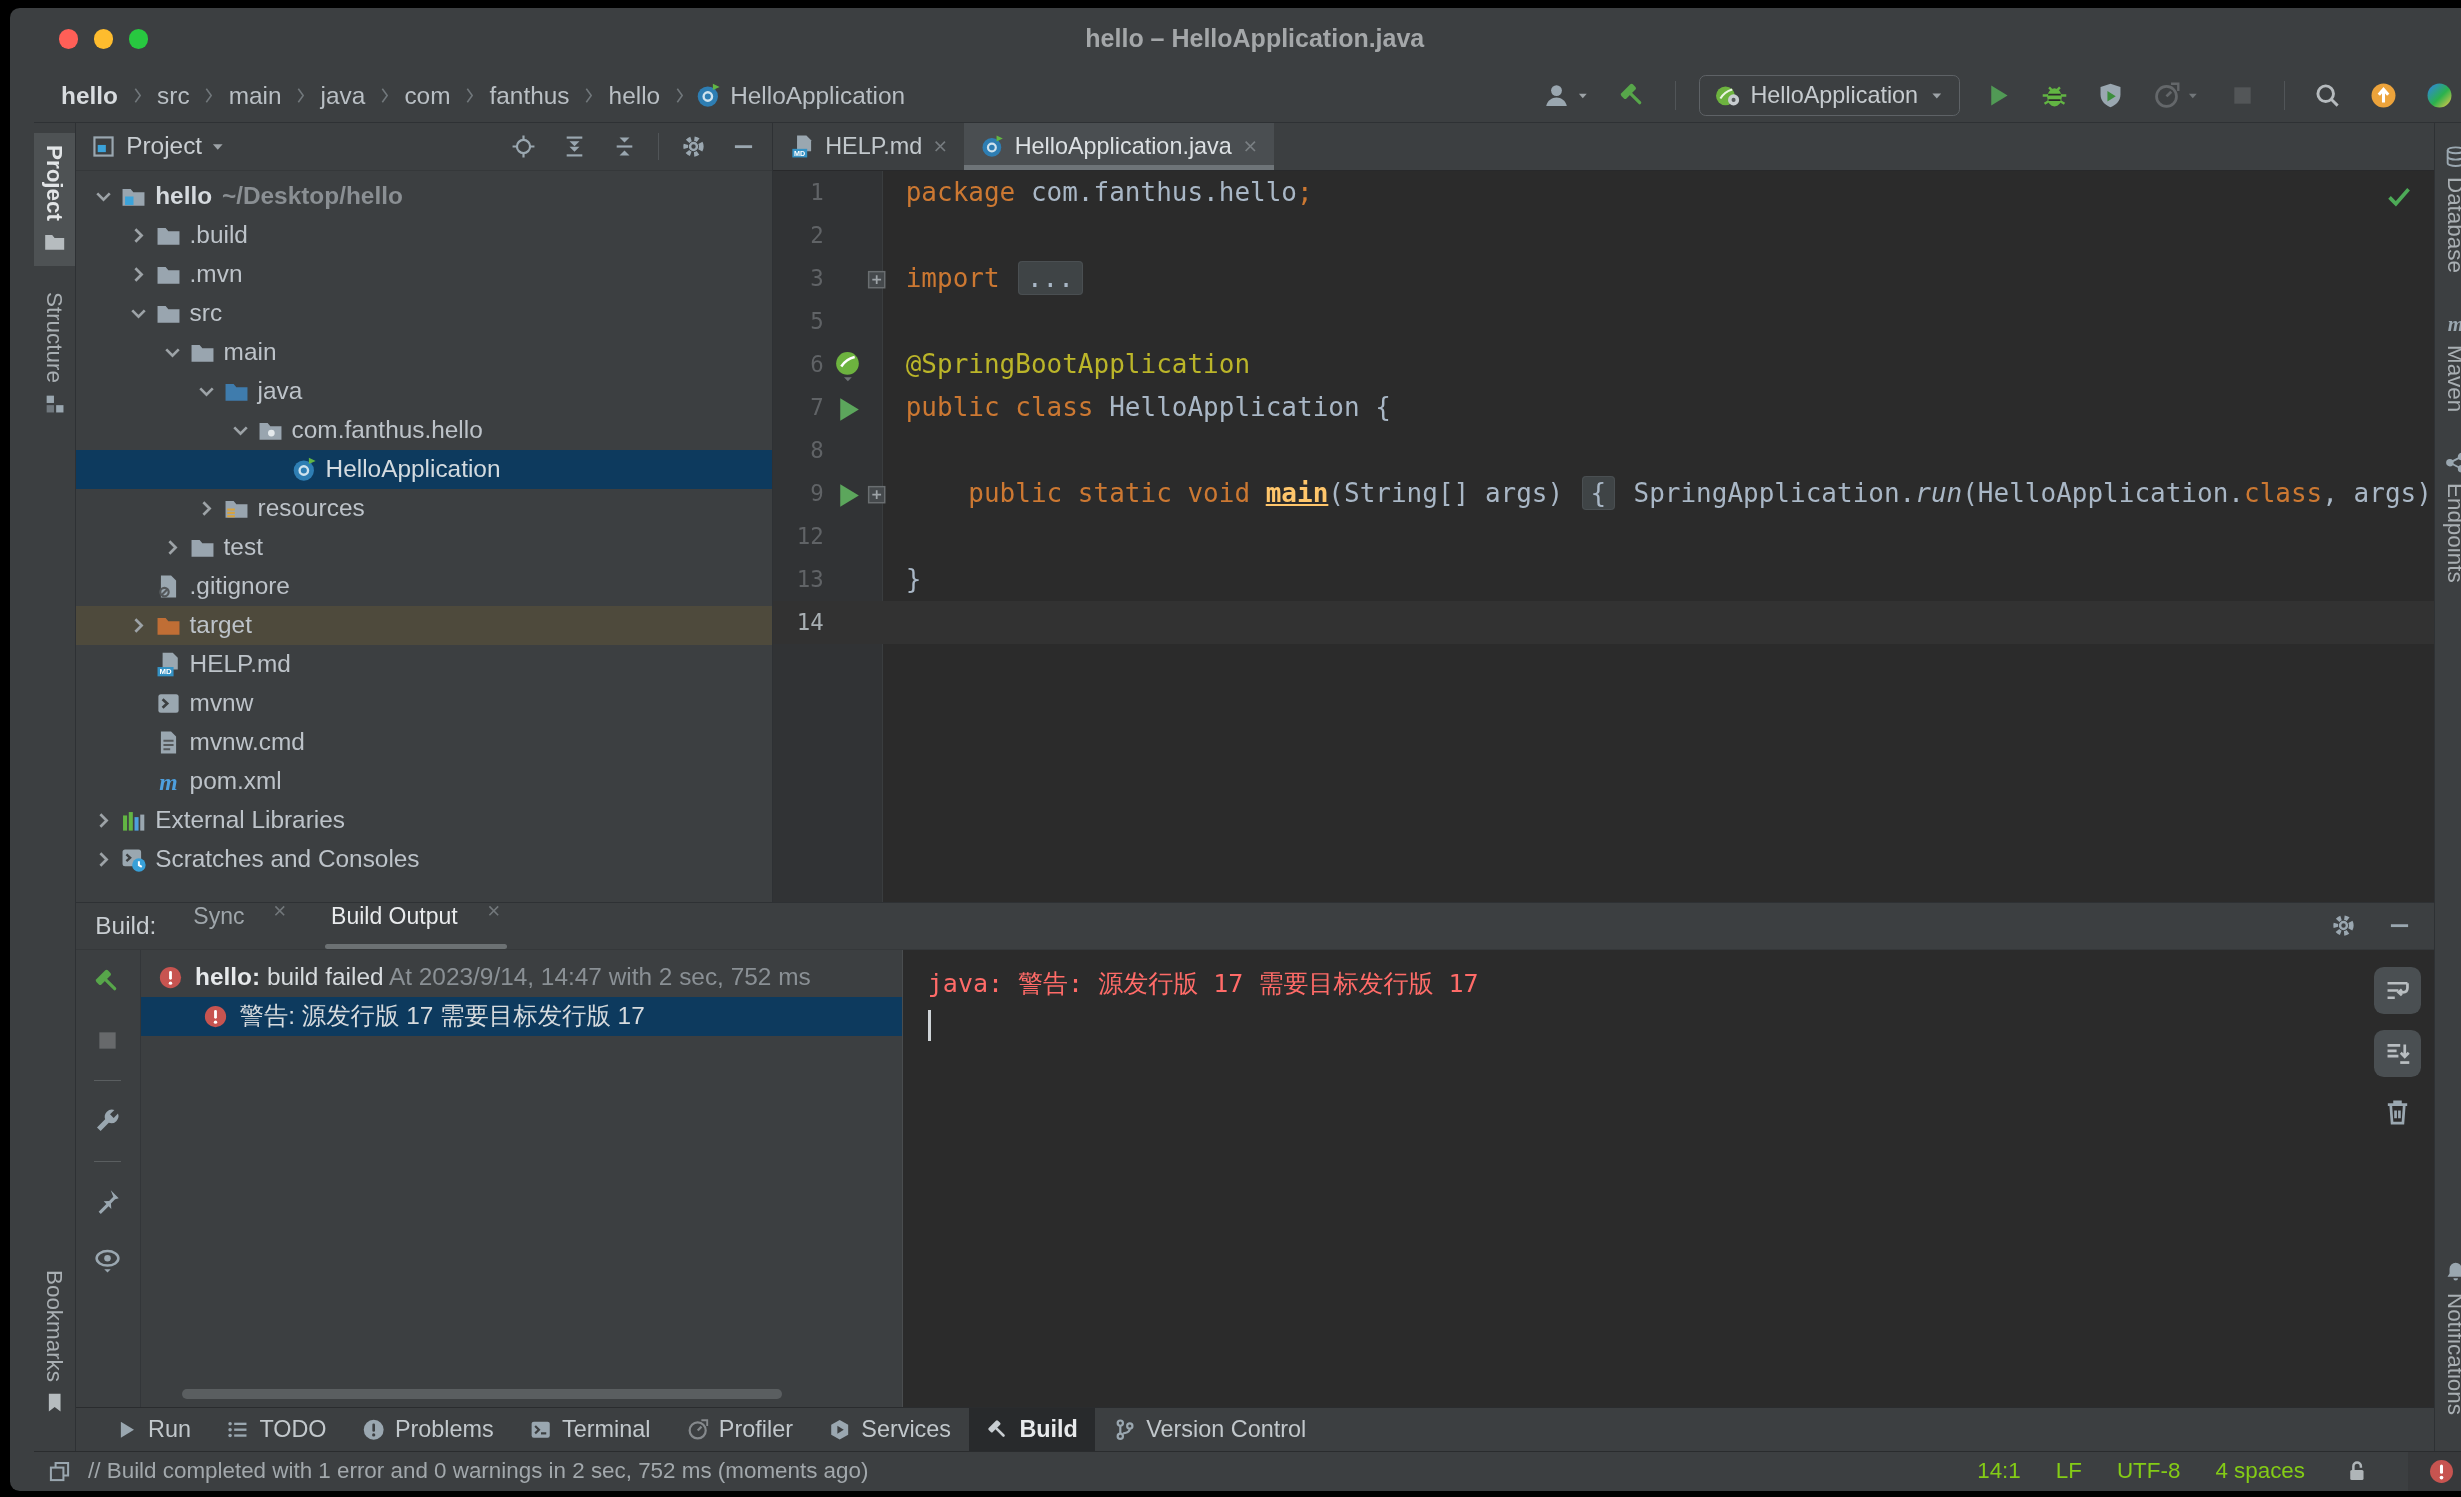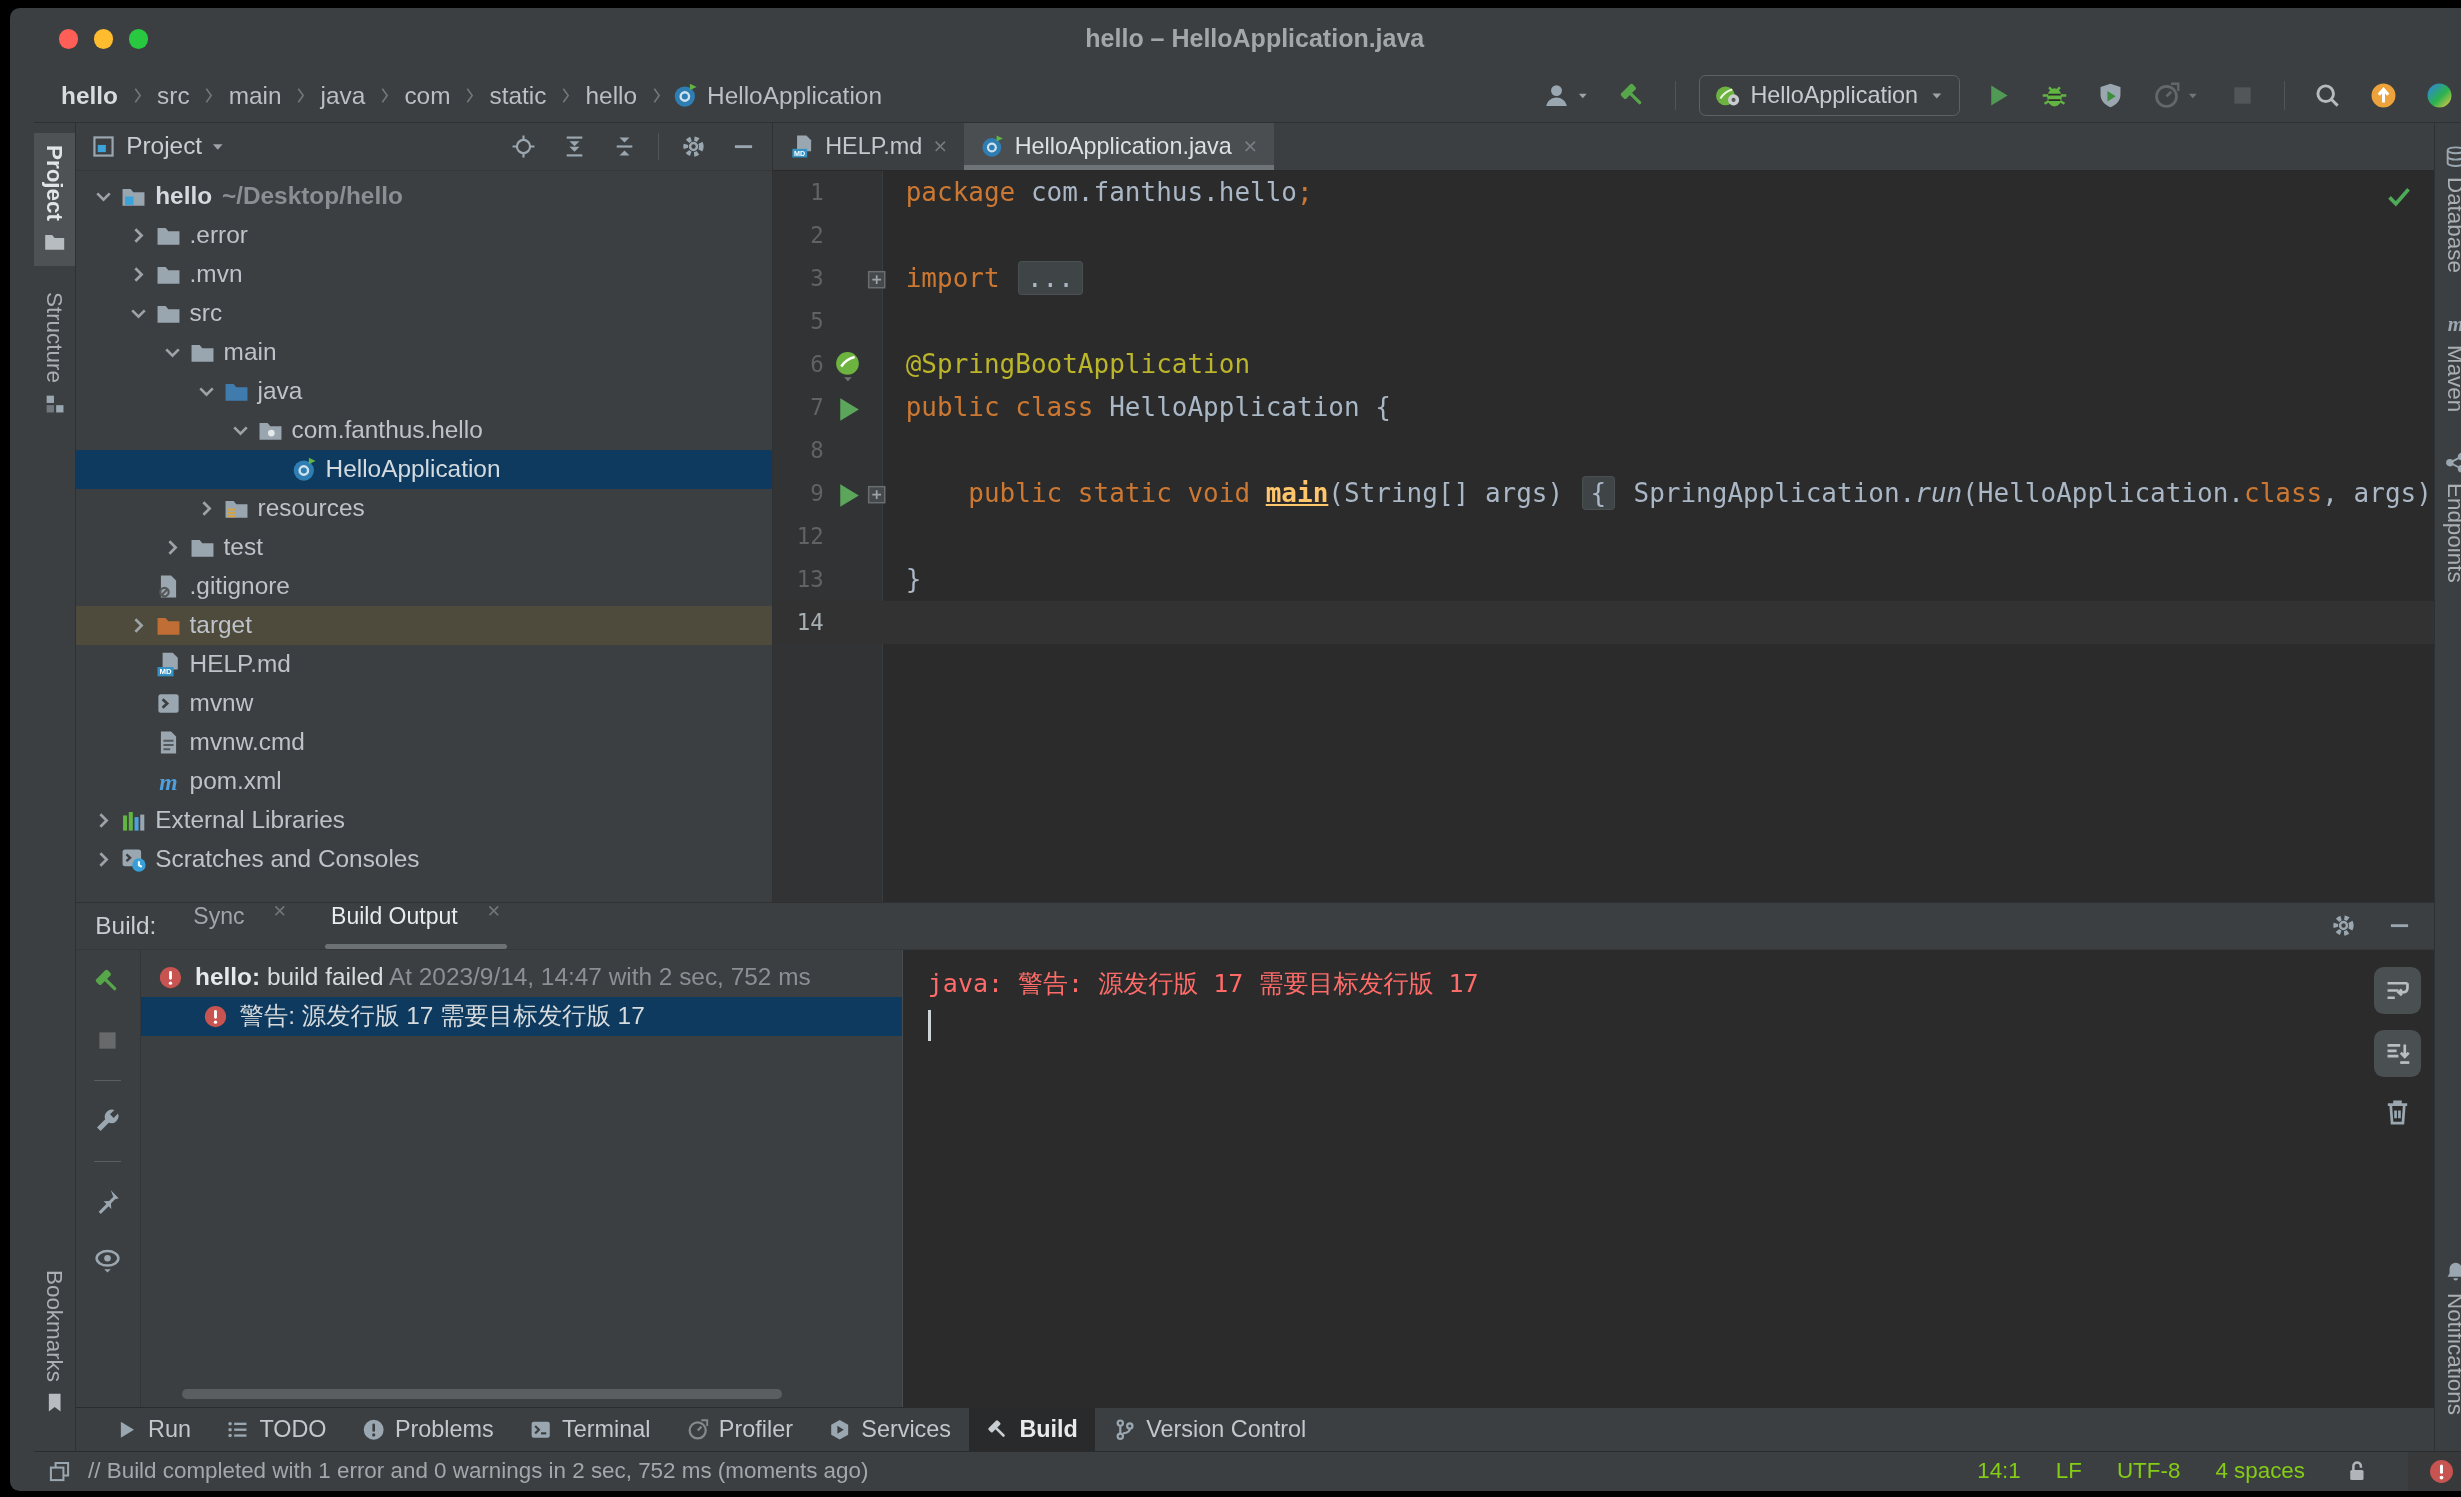--- a/index.html
+++ b/index.html
@@ -158,21 +158,21 @@
           <svg viewBox="0 0 16 16" fill="none" stroke="#71777B" stroke-width="1.3">
             <path d="M6 2.5l4 5.5-4 5.5"></path>
           </svg>
         </span>
         <span class="crumb">com</span>
         <span class="crumb-sep">
           <svg viewBox="0 0 16 16" fill="none" stroke="#71777B" stroke-width="1.3">
             <path d="M6 2.5l4 5.5-4 5.5"></path>
           </svg>
         </span>
-        <span class="crumb">static</span>
+        <span class="crumb">fanthus</span>
         <span class="crumb-sep">
           <svg viewBox="0 0 16 16" fill="none" stroke="#71777B" stroke-width="1.3">
             <path d="M6 2.5l4 5.5-4 5.5"></path>
           </svg>
         </span>
         <span class="crumb">hello</span>
         <span class="crumb-sep">
           <svg viewBox="0 0 16 16" fill="none" stroke="#71777B" stroke-width="1.3">
             <path d="M6 2.5l4 5.5-4 5.5"></path>
           </svg>
@@ -424,21 +424,21 @@
                 <span class="chev">
                   <svg viewBox="0 0 16 16" fill="none" stroke="#9DA3A7" stroke-width="1.7">
                     <path d="M6 4l4 4-4 4"></path>
                   </svg>
                 </span>
                 <span class="ic ticon" style="width: 27px; height: 27px;">
                   <svg viewBox="0 0 16 16">
                     <path d="M1.5 13.5v-10h4.8l1.6 2h6.6v8z" fill="#99A5AF"></path>
                   </svg>
                 </span>
-                <span class="lbl">.error</span>
+                <span class="lbl">.build</span>
               </div>
               <div class="trow" style="padding-left: 50px;">
                 <span class="chev">
                   <svg viewBox="0 0 16 16" fill="none" stroke="#9DA3A7" stroke-width="1.7">
                     <path d="M6 4l4 4-4 4"></path>
                   </svg>
                 </span>
                 <span class="ic ticon" style="width: 27px; height: 27px;">
                   <svg viewBox="0 0 16 16">
                     <path d="M1.5 13.5v-10h4.8l1.6 2h6.6v8z" fill="#99A5AF"></path>

